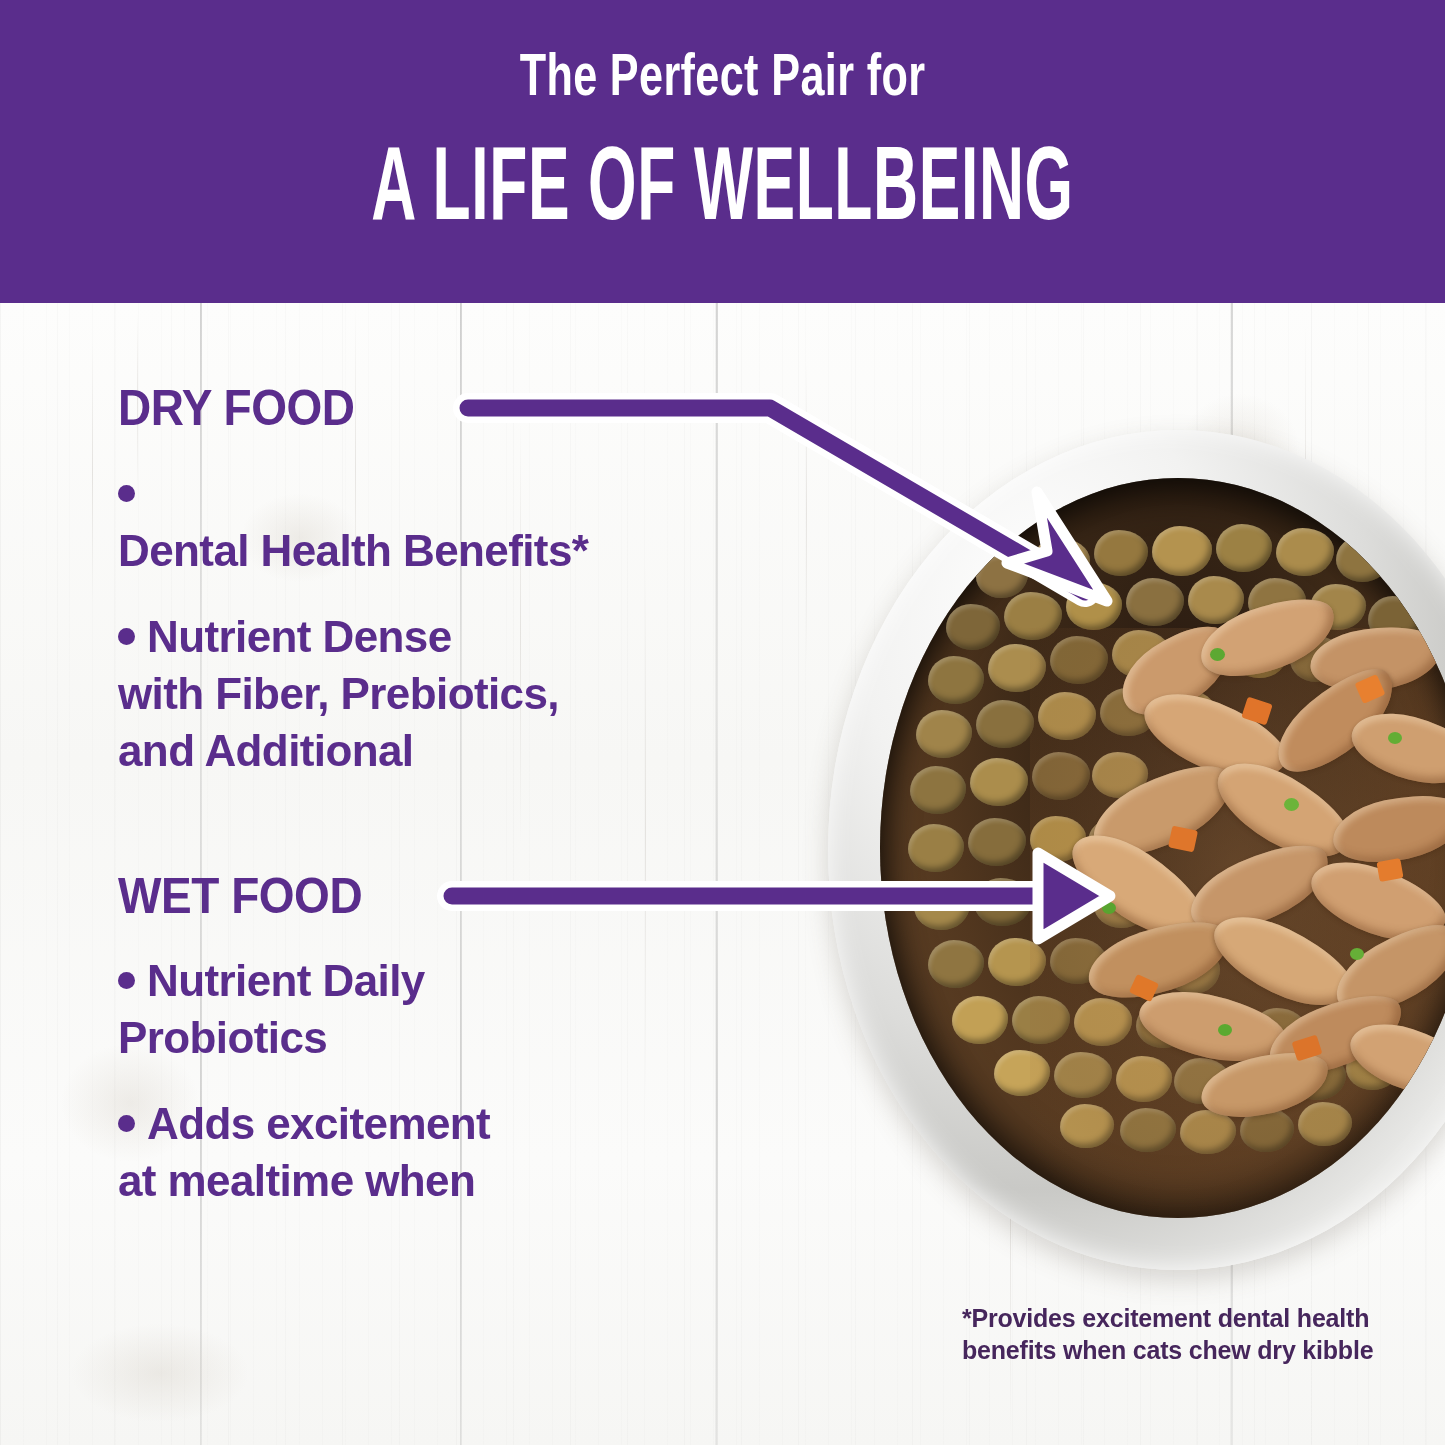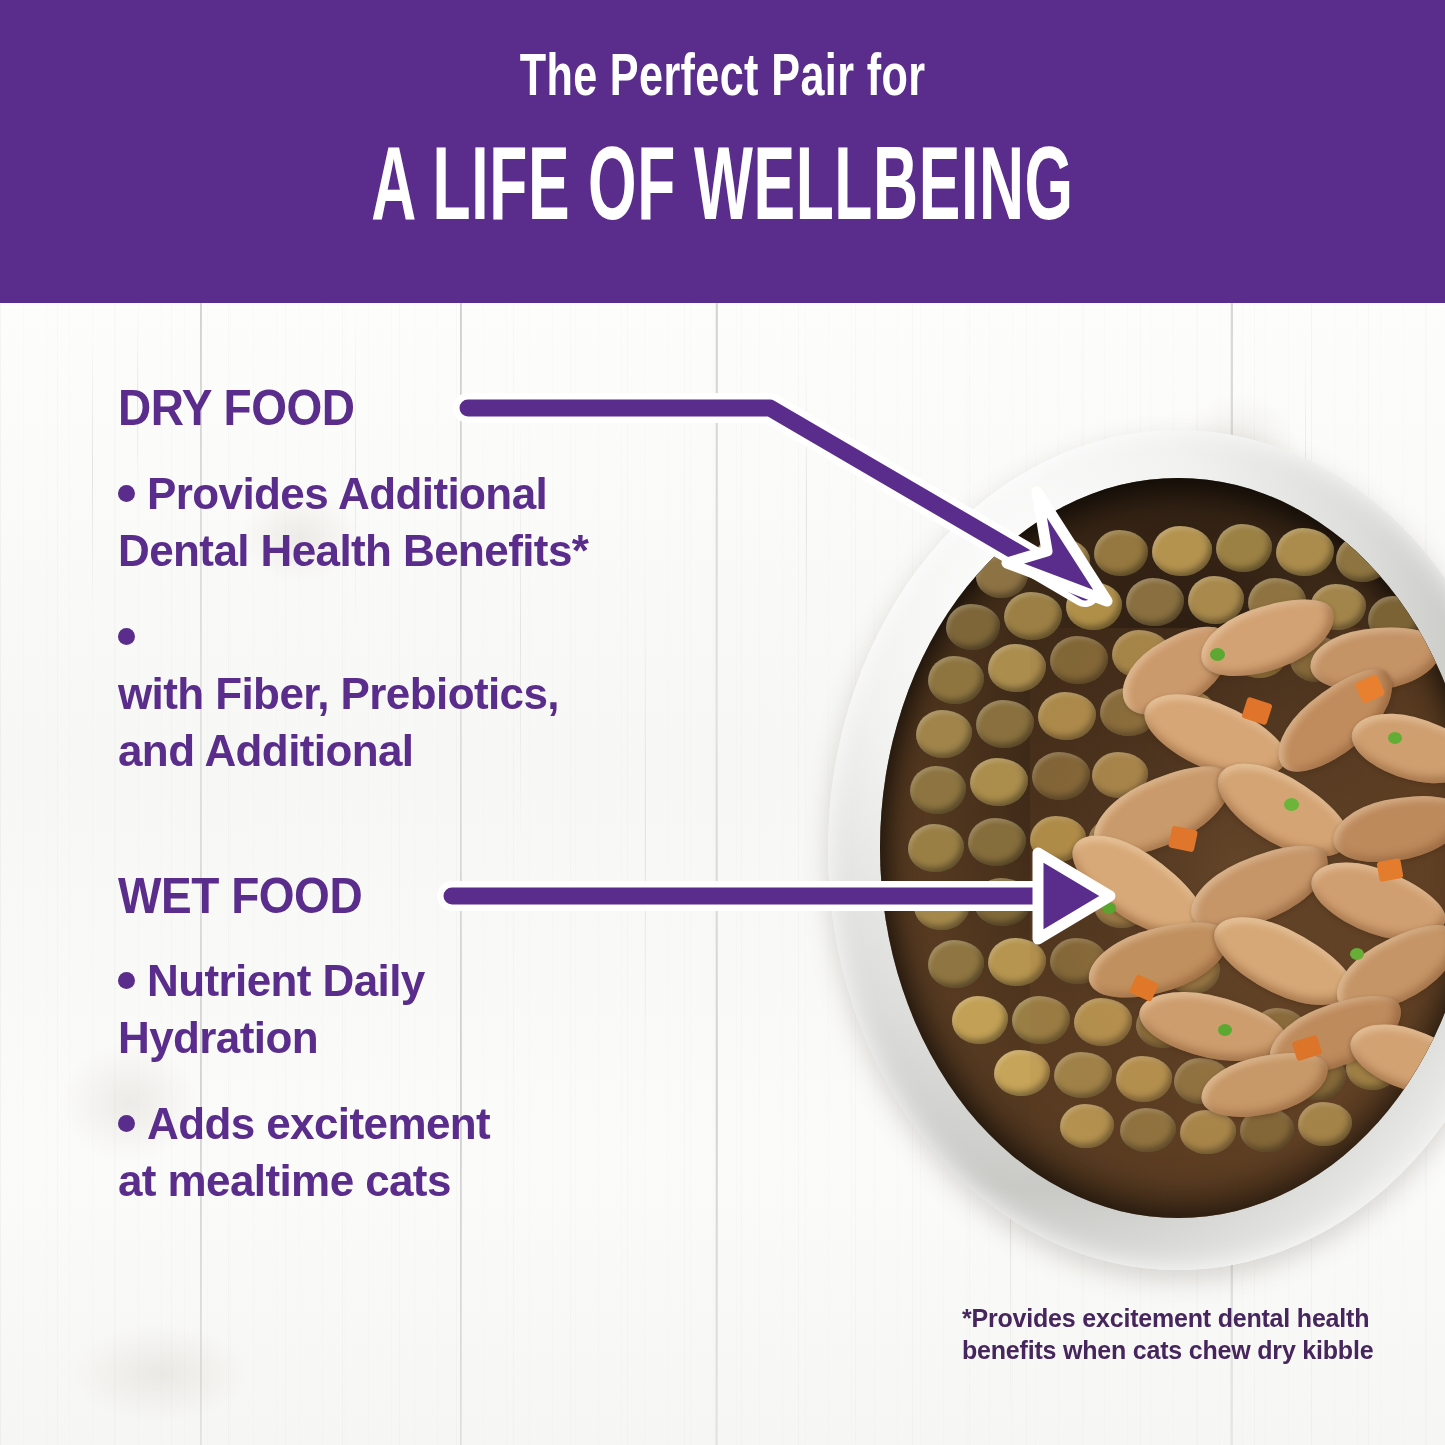--- a/index.html
+++ b/index.html
@@ -329,40 +329,40 @@
     <g>
       <path d="M 452 896 L 1060 896" fill="none" stroke="#ffffff" stroke-width="30" stroke-linecap="round" stroke-linejoin="round"></path>
       <path d="M 452 896 L 1060 896" fill="none" stroke="#5A2D8C" stroke-width="17" stroke-linecap="round" stroke-linejoin="round"></path>
       <polygon points="1110,896 1038,853 1038,939" fill="#5A2D8C" stroke="#ffffff" stroke-width="11" stroke-linejoin="round"></polygon>
     </g>
   </svg>
 
   <div class="sect-title" style="left:118px;top:382px;">DRY FOOD</div>
 
   <div class="bullet" style="left:118px;top:465px;width:700px;">
-    <span class="dot"></span><span>Provides Additional</span><br>
+    <span class="dot"></span><br>
     <span>Dental Health Benefits*</span>
   </div>
 
   <div class="bullet" style="left:118px;top:608px;width:700px;">
-    <span class="dot"></span><br>
+    <span class="dot"></span><span>Nutrient Dense</span><br>
     <span>with Fiber, Prebiotics,</span><br>
     <span>and Additional</span>
   </div>
 
   <div class="sect-title" style="left:118px;top:870px;">WET FOOD</div>
 
   <div class="bullet" style="left:118px;top:952px;width:700px;">
     <span class="dot"></span><span>Nutrient Daily</span><br>
-    <span>Hydration</span>
+    <span>Probiotics</span>
   </div>
 
   <div class="bullet" style="left:118px;top:1095px;width:700px;">
     <span class="dot"></span><span>Adds excitement</span><br>
-    <span>at mealtime cats</span><br>
+    <span>at mealtime when</span><br>
     <br>
   </div>
 
   <div id="footnote" style="left:962px;top:1302px;width:450px;">
     <span>*Provides excitement dental health</span><br>
     <span>benefits when cats chew dry kibble</span>
   </div>
 
 </div>
 

